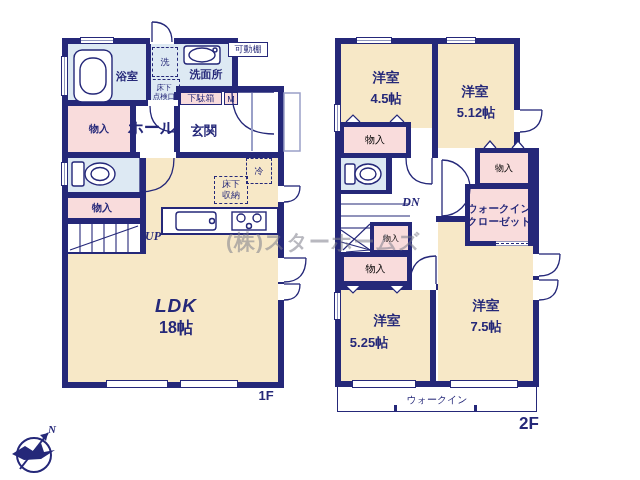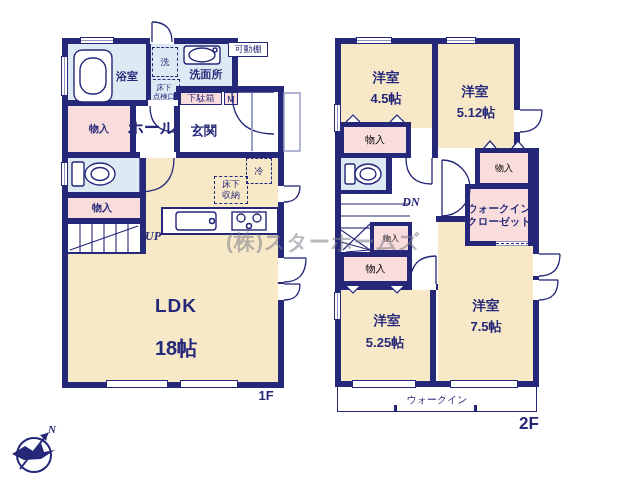--- a/index.html
+++ b/index.html
@@ -257,31 +257,31 @@
     </g>
   </svg>
 
   <div class="lbl" style="left:127px;top:76px;font-size:11px;">浴室</div>
   <div class="lbl" style="left:206px;top:74px;font-size:11px;">洗面所</div>
   <div class="lbl" style="left:204px;top:131px;font-size:13px;">玄関</div>
   <div class="lbl" style="left:152px;top:128px;font-size:16px;">ホール</div>
   <div class="lbl" style="left:99px;top:129px;font-size:10px;">物入</div>
   <div class="lbl" style="left:102px;top:208px;font-size:10px;">物入</div>
   <div class="lbl it" style="left:153px;top:237px;font-size:12px;">UP</div>
-  <div class="lbl" style="left:176px;top:306px;font-size:19px;letter-spacing:1px;">LDK</div>
-  <div class="lbl" style="left:176px;top:348px;font-size:20px;">18帖</div>
+  <div class="lbl" style="left:176px;top:306px;font-size:19px;letter-spacing:1px;font-style:italic;">LDK</div>
+  <div class="lbl" style="left:176px;top:328px;font-size:16px;">18帖</div>
   <div class="lbl" style="left:266px;top:396px;font-size:13px;">1F</div>
 
   <div class="lbl" style="left:386px;top:78px;font-size:13.5px;">洋室</div>
   <div class="lbl" style="left:386px;top:99px;font-size:13px;">4.5帖</div>
   <div class="lbl" style="left:475px;top:92px;font-size:13.5px;">洋室</div>
   <div class="lbl" style="left:476px;top:113px;font-size:13px;">5.12帖</div>
   <div class="lbl it" style="left:411px;top:203px;font-size:12px;font-family:Liberation Serif, serif;">DN</div>
   <div class="lbl" style="left:387px;top:321px;font-size:13.5px;">洋室</div>
-  <div class="lbl" style="left:385px;top:343px;font-size:13px;">5.25帖</div>
+  <div class="lbl" style="left:369px;top:343px;font-size:13px;">5.25帖</div>
   <div class="lbl" style="left:486px;top:306px;font-size:13.5px;">洋室</div>
   <div class="lbl" style="left:486px;top:327px;font-size:13px;">7.5帖</div>
   <div class="lbl sm" style="left:437px;top:400px;font-size:10px;">ウォークイン</div>
   <div class="lbl" style="left:529px;top:424px;font-size:17px;">2F</div>
 
   <div class="lbl it" style="left:52px;top:429px;font-size:11px;">N</div>
 
   <div class="wm" style="left:226px;top:228px;">(株)スターホームズ</div>
 
 </div>

